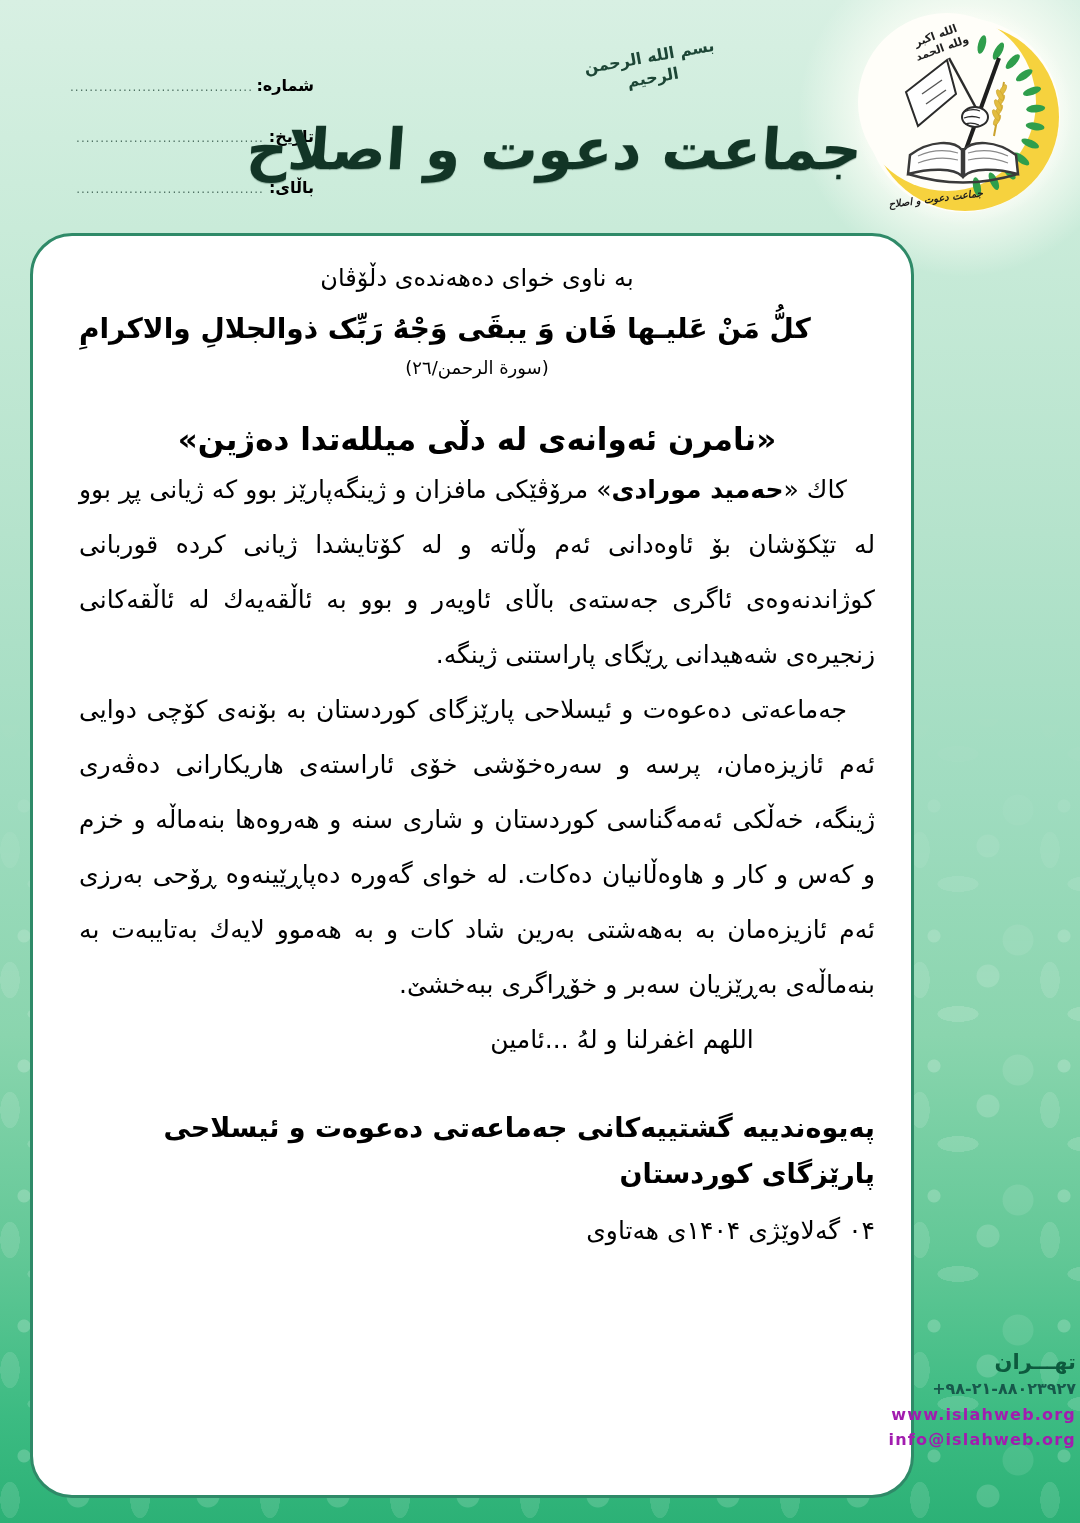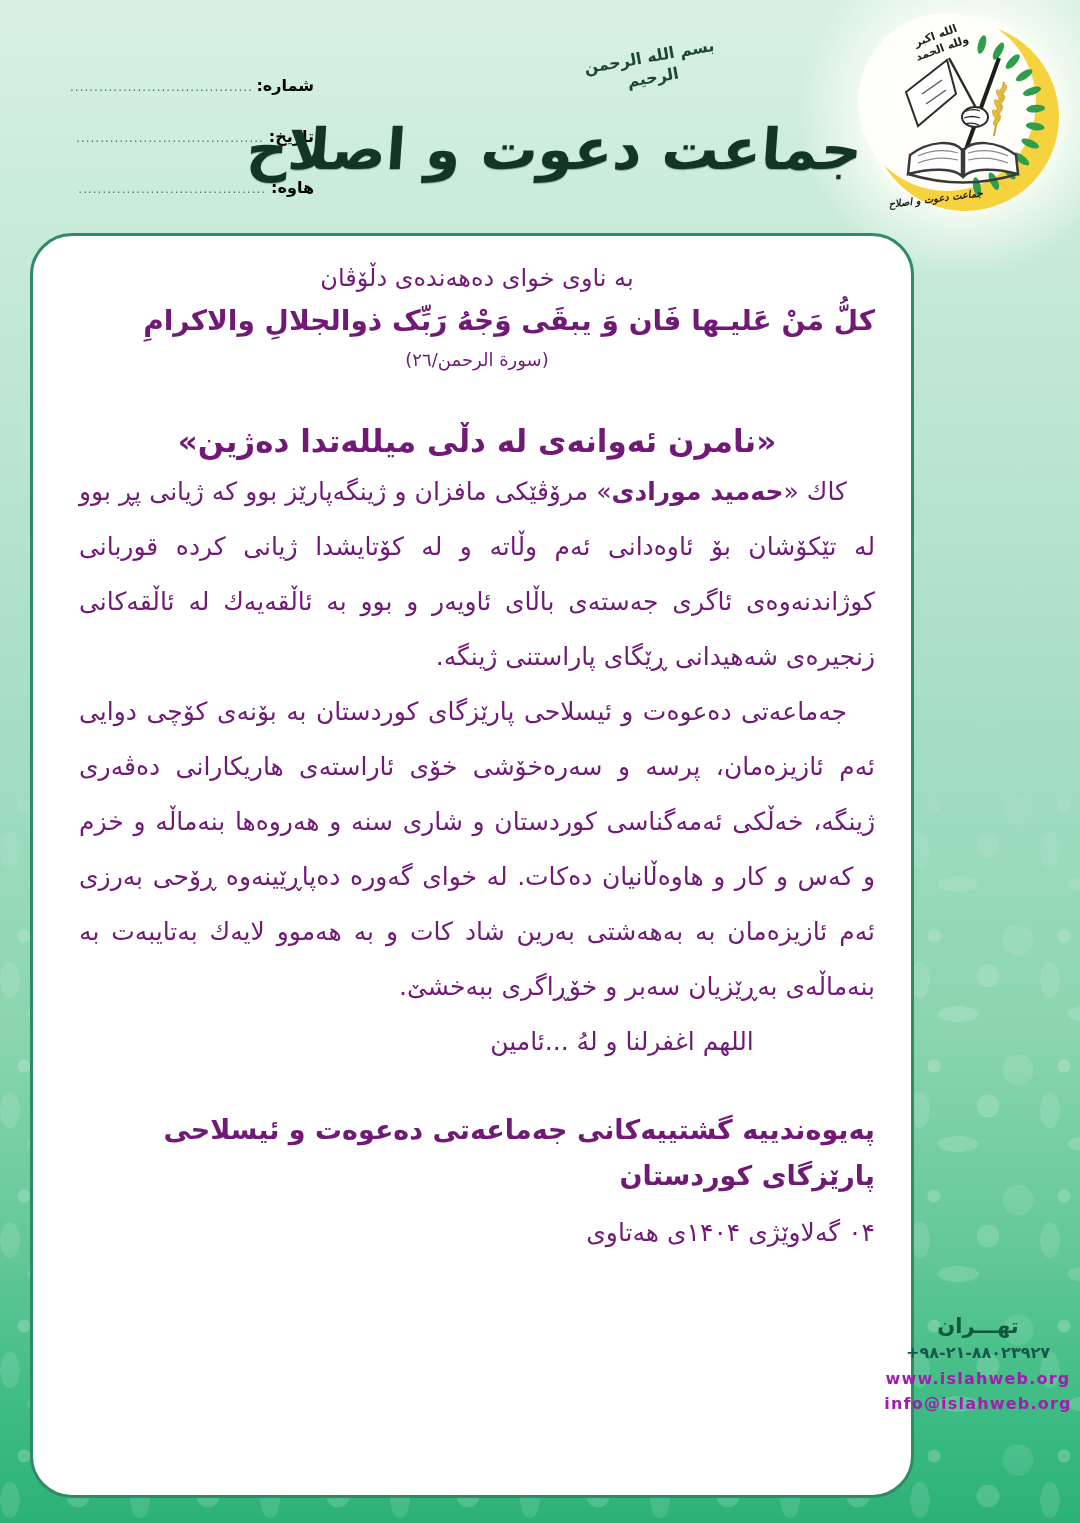--- a/index.html
+++ b/index.html
@@ -44,58 +44,58 @@
     transform:skewX(-4deg);
     text-shadow:0 1px 1px rgba(18,53,38,.35);
     white-space:nowrap;
   }
   
   .emblem{position:absolute;left:852px;top:4px;width:222px;height:222px;}
   
   .card{
     position:absolute;left:30px;top:233px;width:884px;height:1265px;
     background:#ffffff;border:3px solid #2f8a68;border-radius:42px;
-    box-sizing:border-box;padding:16px 36px 0 46px;direction:rtl;color:#701a75;
+    box-sizing:border-box;padding:16px 36px 0 46px;direction:rtl;color:#000000;
   }
   .invocation{text-align:center;font-size:24px;line-height:40px;margin-top:6px;}
-  .verse{text-align:right;font-size:28px;font-weight:bold;line-height:46px;}
+  .verse{text-align:left;font-size:28px;font-weight:bold;line-height:46px;margin-top:8px;}
   .verse-ref{text-align:center;font-size:18px;line-height:32px;margin-top:0;}
-  .headline{text-align:center;font-size:31px;font-weight:bold;line-height:46px;margin-top:42px;letter-spacing:0;}
+  .headline{text-align:center;font-size:31px;font-weight:bold;line-height:46px;margin-top:32px;letter-spacing:0;}
   .para{font-size:25px;line-height:55px;text-align:justify;text-align-last:justify;text-indent:28px;}
   .para.first{margin-top:40px;}
   .para.p1{text-align-last:center;}
   .para.p1, .para.p2, .para.p3{text-align-last:auto;}
   .para.p1{ -moz-text-align-last:center; text-align-last:center;}
   .para.p2, .para.p3{ text-align-last:right;}
   .dua{text-align:center;font-size:25px;line-height:55px;padding-left:290px;}
   .signature{text-align:right;font-size:27px;font-weight:bold;line-height:46px;margin-top:38px;}
   .date{font-size:25px;line-height:44px;margin-top:12px;}
   
-  .contact{position:absolute;left:880px;top:1312px;width:196px;text-align:center;direction:rtl;}
+  .contact{position:absolute;left:880px;top:1348px;width:196px;text-align:right;direction:rtl;}
   .contact .city{font-size:21px;font-weight:bold;color:#0d5a3e;line-height:28px;}
   .contact .phone{direction:ltr;font-size:16px;font-weight:bold;color:#17584b;line-height:26px;letter-spacing:1px;}
   .contact .web,.contact .email{direction:ltr;font-size:16px;font-weight:bold;color:#a21caf;line-height:25px;letter-spacing:1.2px;}
 </style>
 </head>
 <body>
 
 <div class="bg"></div>
 <div class="pattern"></div>
 
 <div class="fields">
   <div class="field">
     <span class="lbl">شماره:</span>
     <span class="leader">.......................................</span>
   </div>
   <div class="field">
     <span class="lbl">تاریخ:</span>
     <span class="leader">.......................................</span>
   </div>
   <div class="field">
-    <span class="lbl">هاوه:</span>
+    <span class="lbl">باڵای:</span>
     <span class="leader">.......................................</span>
   </div>
 </div>
 
 <div class="bismillah" dir="rtl">بسم الله الرحمن الرحیم</div>
 
 <div class="org-title" dir="rtl">جماعت دعوت و اصلاح</div>
 
 <div class="emblem">
   <svg width="222" height="222" viewBox="0 0 222 222">

